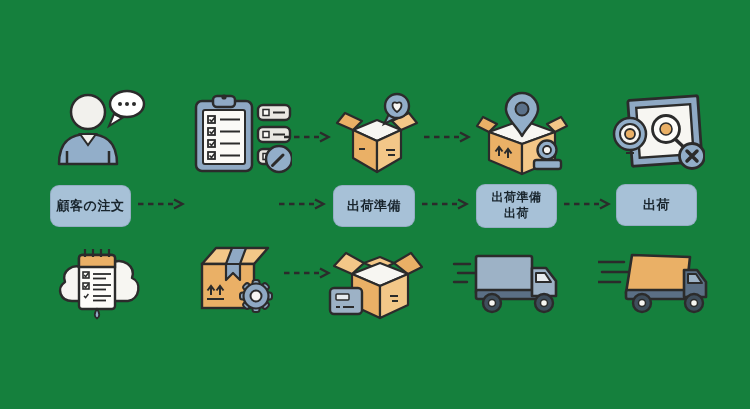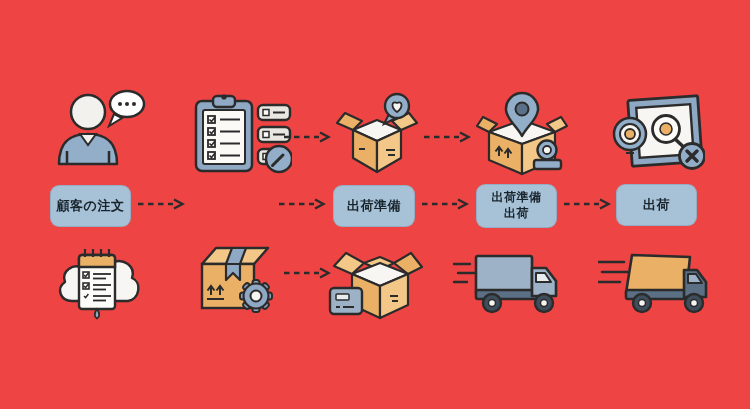--- a/index.html
+++ b/index.html
@@ -1,18 +1,18 @@
 <!DOCTYPE html>
 <html><head>
 <meta charset="utf-8">
 <style>
   html,body{margin:0;padding:0;}
   #canvas{
     position:relative;width:750px;height:409px;overflow:hidden;
-    background:#ef4444;
+    background:#15803d;
     font-family:"DejaVu Sans","Liberation Sans",sans-serif;
   }
   .step-label{
     position:absolute;display:flex;flex-direction:column;align-items:center;justify-content:center;
     background:#a7c1d7;border:1px solid rgba(40,60,80,0.15);border-radius:9px;
     color:#18242c;font-weight:bold;font-size:13px;line-height:1.3;text-align:center;
     letter-spacing:0.5px;
   }
   .icon{position:absolute;}
   .arrow{position:absolute;}

